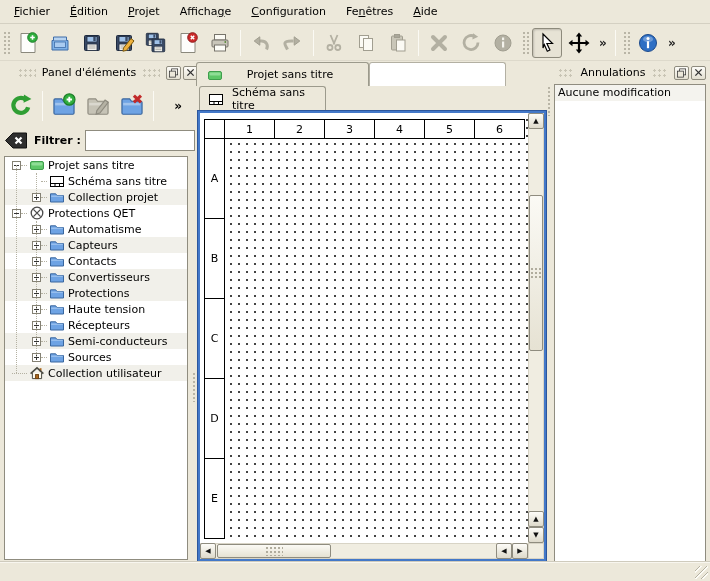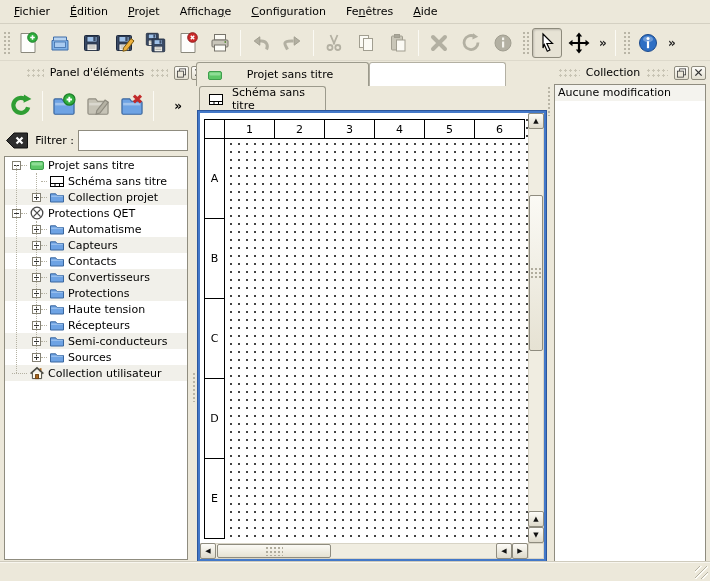--- a/index.html
+++ b/index.html
@@ -31,31 +31,31 @@
 
   
   .dock-header { position:absolute; height:17px; display:flex; align-items:center; }
   .dock-header .tex { flex:1; height:9px; margin:0 4px;
         background:radial-gradient(circle,#c8c4b4 1px,transparent 1.2px);
         background-size:5px 5px; }
   .dock-title { padding:0 2px; white-space:nowrap; }
   .dock-btn { width:15px; height:14px; margin-left:2px; border:1px solid #8f8c7f; border-radius:2px;
               background:linear-gradient(#fdfcf8,#e4e0d1); display:flex; align-items:center; justify-content:center; }
 
-  #left-header { left:22px; top:64px; width:184px; }
+  #left-header { left:14px; top:64px; width:184px; }
   #left-toolbar { position:absolute; left:4px; top:86px; width:184px; height:40px;
                   display:flex; align-items:center; }
   .lp-btn { width:32px; height:32px; display:flex; align-items:center; justify-content:center; margin:0 1px; }
   .lp-sep { width:1px; height:30px; background:#c6c2b2; border-right:1px solid #fbfaf4; margin:0 4px; }
   #left-overflow { margin-left:auto; margin-right:6px; font-weight:bold; font-size:12px; }
 
   #filter-row { position:absolute; left:4px; top:129px; width:184px; height:22px;
                 display:flex; align-items:center; }
   #filter-clear { width:26px; height:20px; display:flex; align-items:center; justify-content:center; }
-  #filter-label { margin:0 4px 0 6px; white-space:nowrap; }
+  #filter-label { margin:0 4px 0 6px; white-space:nowrap;font-weight:bold; }
   #filter-input { width:110px; height:21px; border:1px solid #8f8c7f; background:#fff;
                   font:11px "DejaVu Sans",sans-serif; padding:0 3px; }
 
   #tree { position:absolute; left:4px; top:156px; width:184px; height:404px;
           border:1px solid #8f8c7f; background:#fff; overflow:hidden; }
   .tree-row { position:relative; height:16px; display:flex; align-items:center; white-space:nowrap; }
   .tree-row.alt { background:#f1f0ea; }
   .tw-exp { width:9px; height:9px; border:1px solid #848174; background:#fff; position:relative; flex:none; }
   .tw-exp::before { content:""; position:absolute; left:1px; right:1px; top:3px; height:1px; background:#333; }
   .tw-exp.plus::after { content:""; position:absolute; top:1px; bottom:1px; left:3px; width:1px; background:#333; }
@@ -562,21 +562,21 @@
       <div class="sb-btn" style="left:0; top:0; width:16px; height:16px;">◀</div>
       <div class="sb-thumb h" style="left:17px; top:1px; width:114px; height:14px;"></div>
       <div class="sb-btn" style="left:296px; top:0; width:16px; height:16px;">◀</div>
       <div class="sb-btn" style="left:312px; top:0; width:16px; height:16px;">▶</div>
     </div>
     <div class="sb" style="left:328px; top:430px; width:16px; height:16px;"></div>
   </div>
 
   <div id="right-header" class="dock-header">
     <span class="tex"></span>
-    <span class="dock-title">Collection</span>
+    <span class="dock-title">Annulations</span>
     <span class="tex"></span>
     <span class="dock-btn">
         <svg width="13" height="12" viewBox="0 0 16 16">
           <rect x="5.5" y="2.5" width="8" height="8" fill="none" stroke="#333"></rect>
           <rect x="2.5" y="5.5" width="8" height="8" fill="#ece8da" stroke="#333"></rect>
         </svg>
       </span>
     <span class="dock-btn">
         <svg width="11" height="11" viewBox="0 0 14 14">
           <path d="M3 3l8 8M11 3l-8 8" stroke="#333" stroke-width="1.7"></path>

